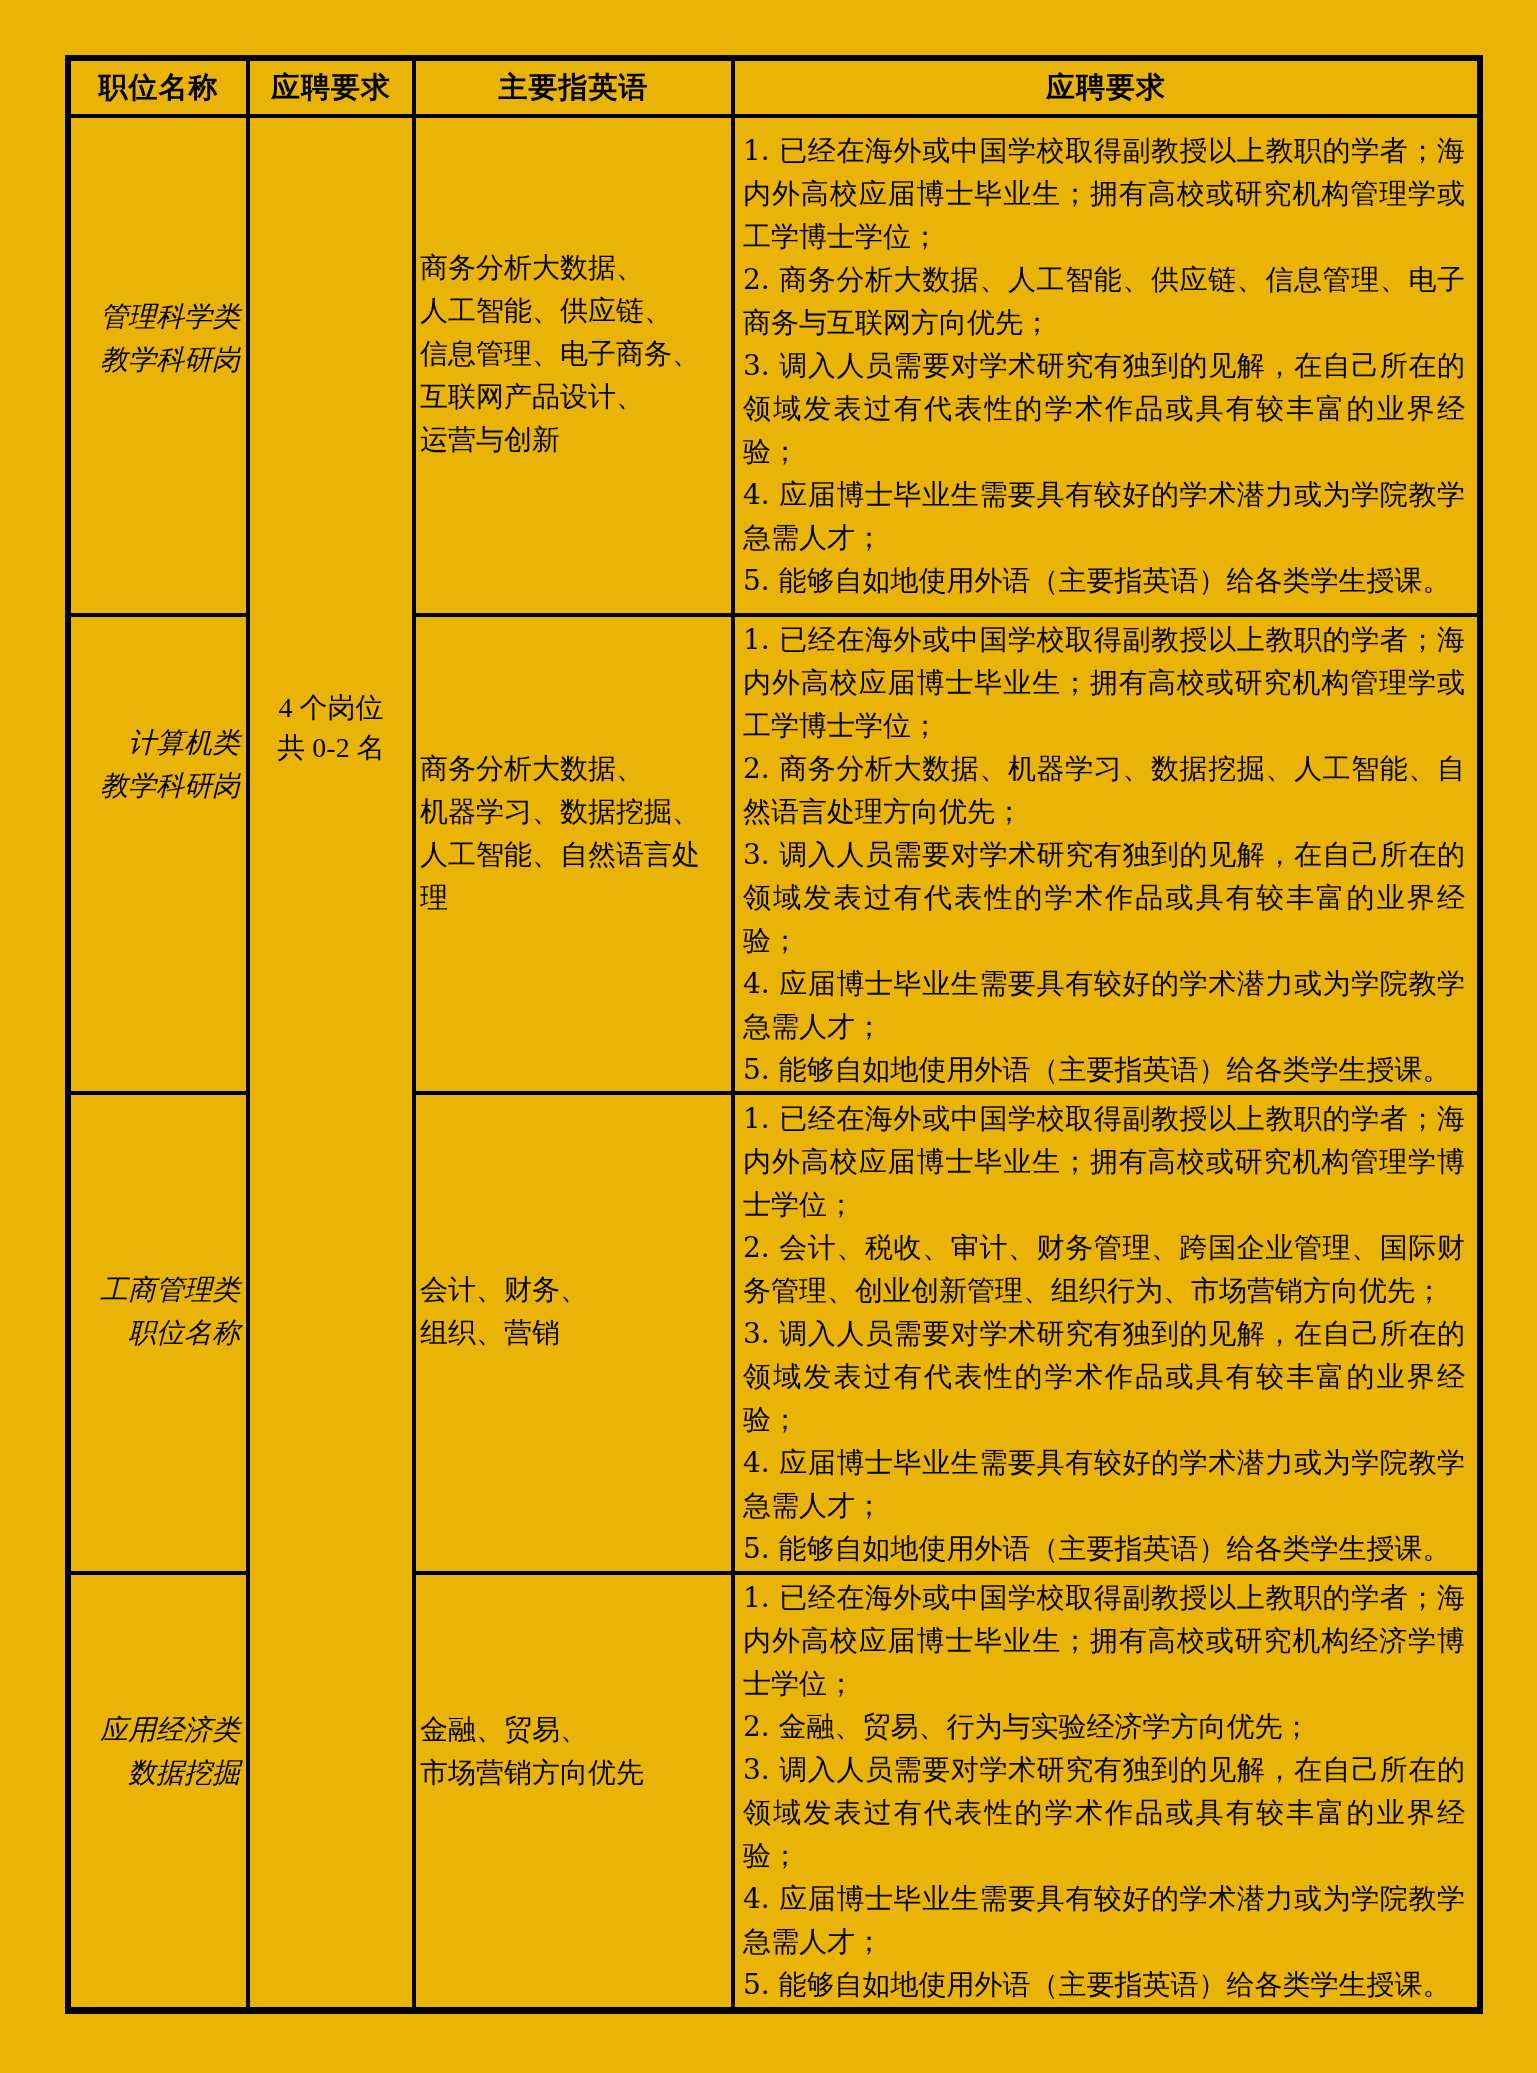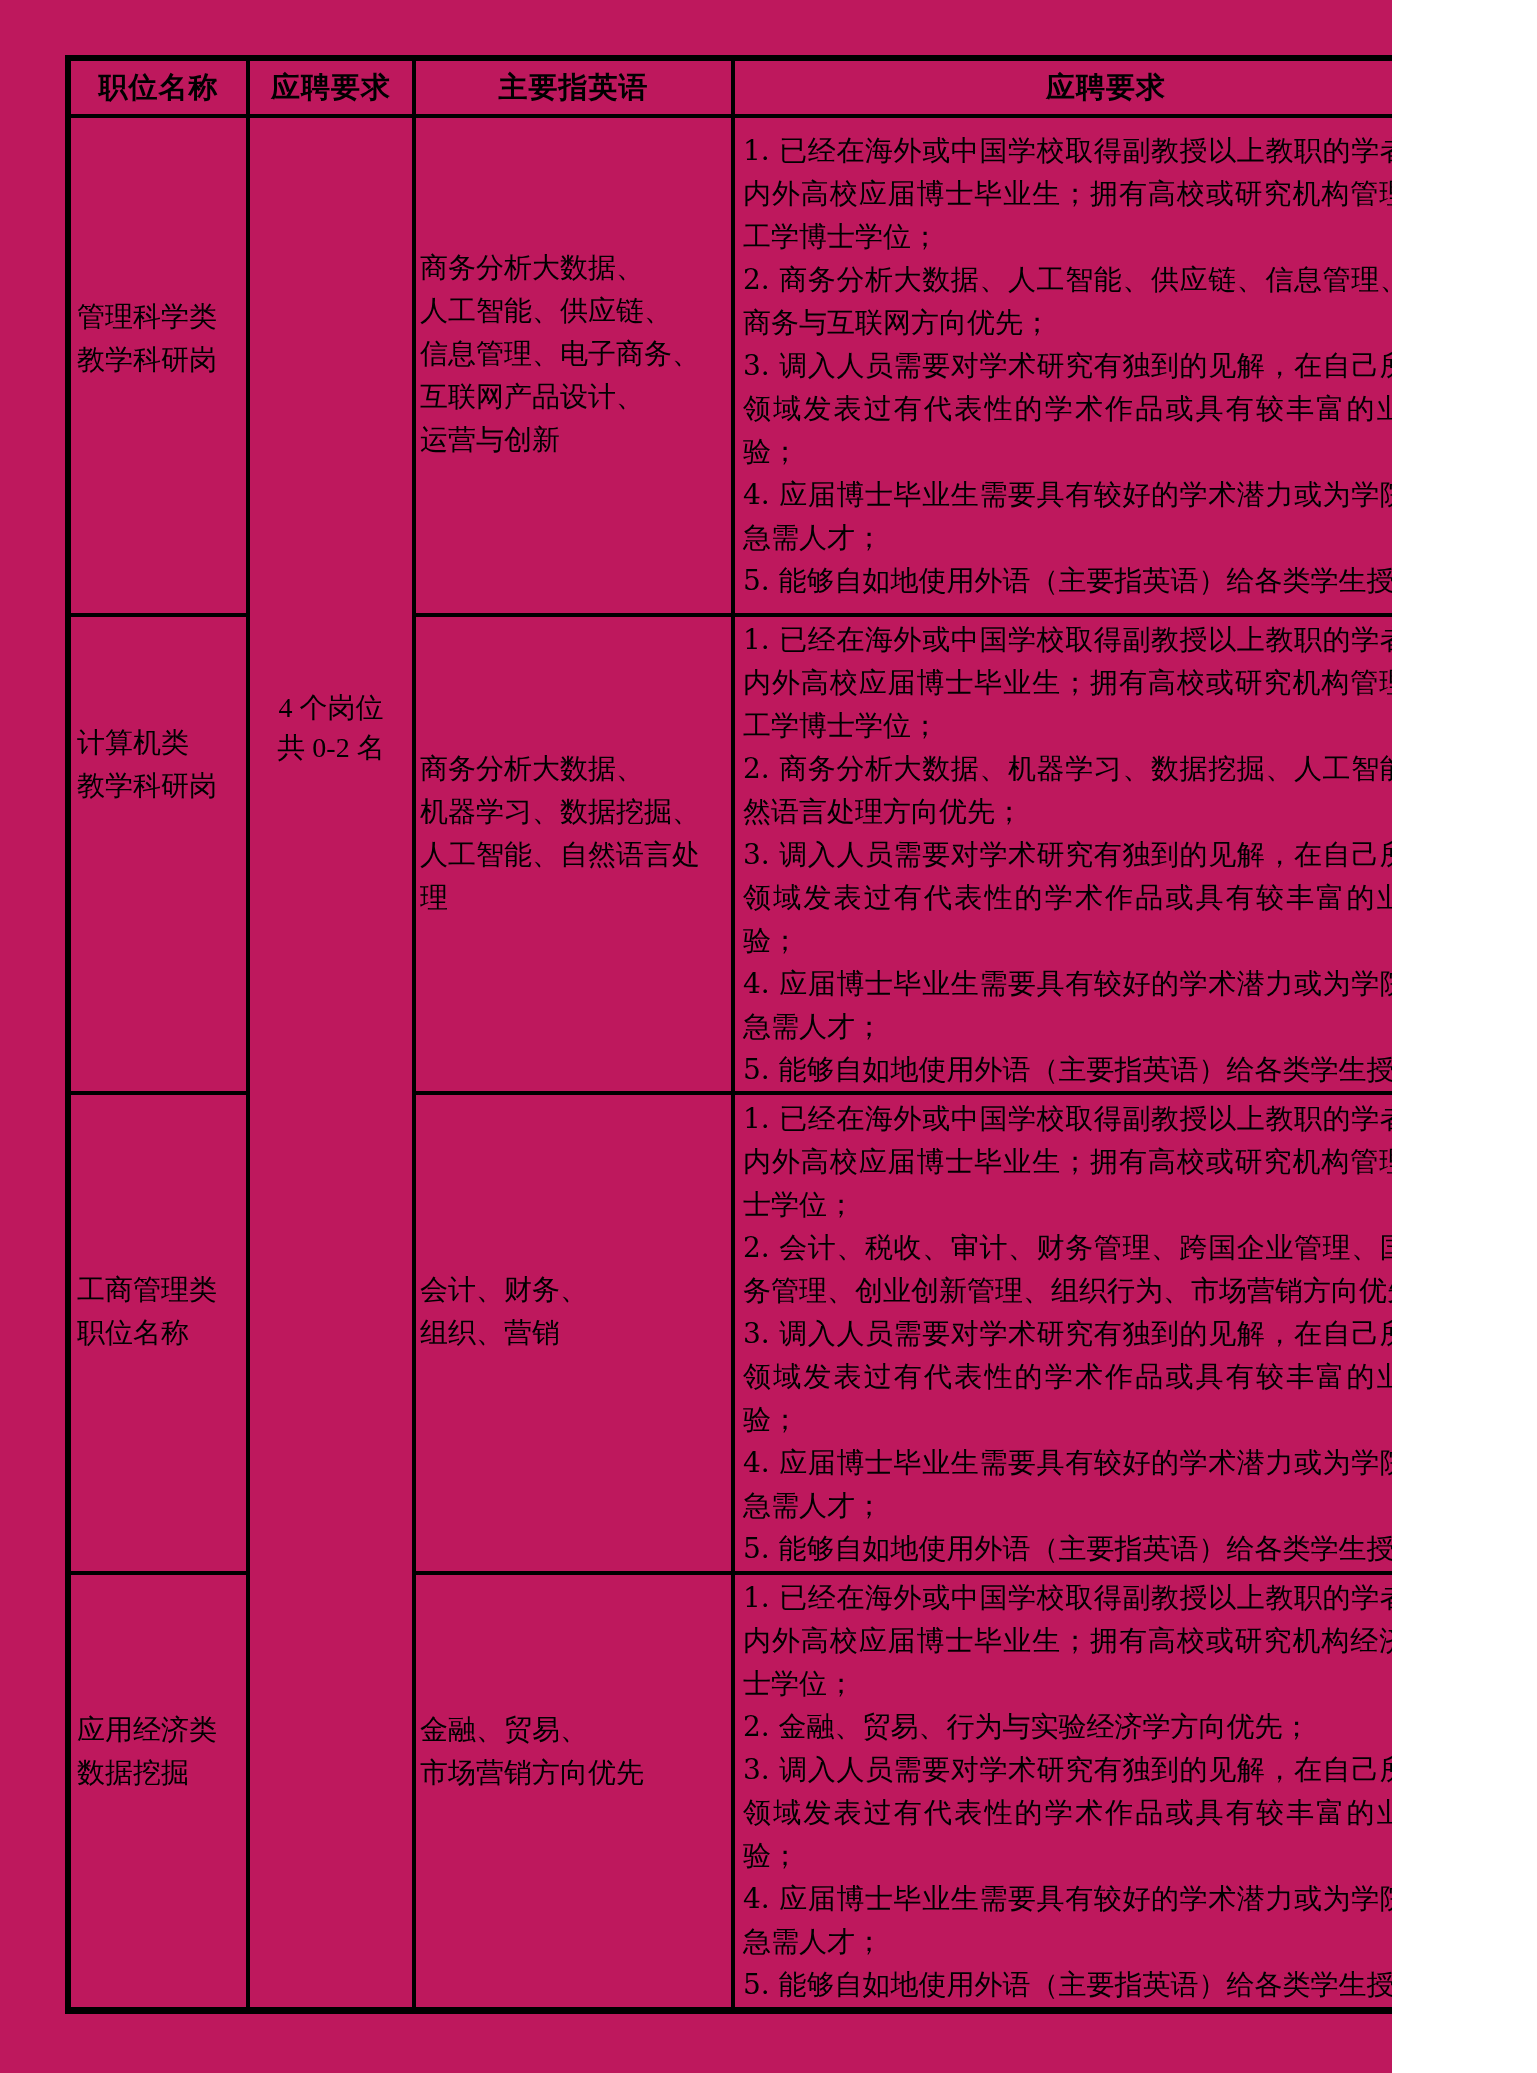--- a/index.html
+++ b/index.html
@@ -9,23 +9,23 @@
   }
   body {
     width: 1537px;
     height: 2073px;
     font-family: "DejaVu Serif", "Liberation Serif", serif;
     color: #000000;
     position: relative;
   }
   .page {
     position: relative;
-    width: 1392px;
+    width: 1537px;
     height: 2073px;
-    background: #be185d;
+    background: #eab308;
     overflow: hidden;
   }
   table.doc-table {
     position: absolute;
     left: 65px;
     top: 55px;
     width: 1412px;
     border-collapse: collapse;
     table-layout: fixed;
     border: 6px solid #000;
@@ -48,24 +48,25 @@
   .doc-table td {
     font-size: 28px;
     line-height: 43px;
   }
   tr.r1 { height: 499px; }
   tr.r2 { height: 478px; }
   tr.r3 { height: 480px; }
   tr.r4 { height: 437px; }
 
   .cell-position {
-    text-align: left;
+    text-align: right;
     vertical-align: middle;
     white-space: pre-line;
     padding: 0 6px 55px 6px;
+    font-style: italic;
   }
   .pos-r2 { padding-bottom: 180px; }
   .pos-r3 { padding-bottom: 45px; }
   .pos-r4 { padding-bottom: 80px; }
 
   .cell-headcount {
     position: relative;
     padding: 0;
     vertical-align: top;
   }

